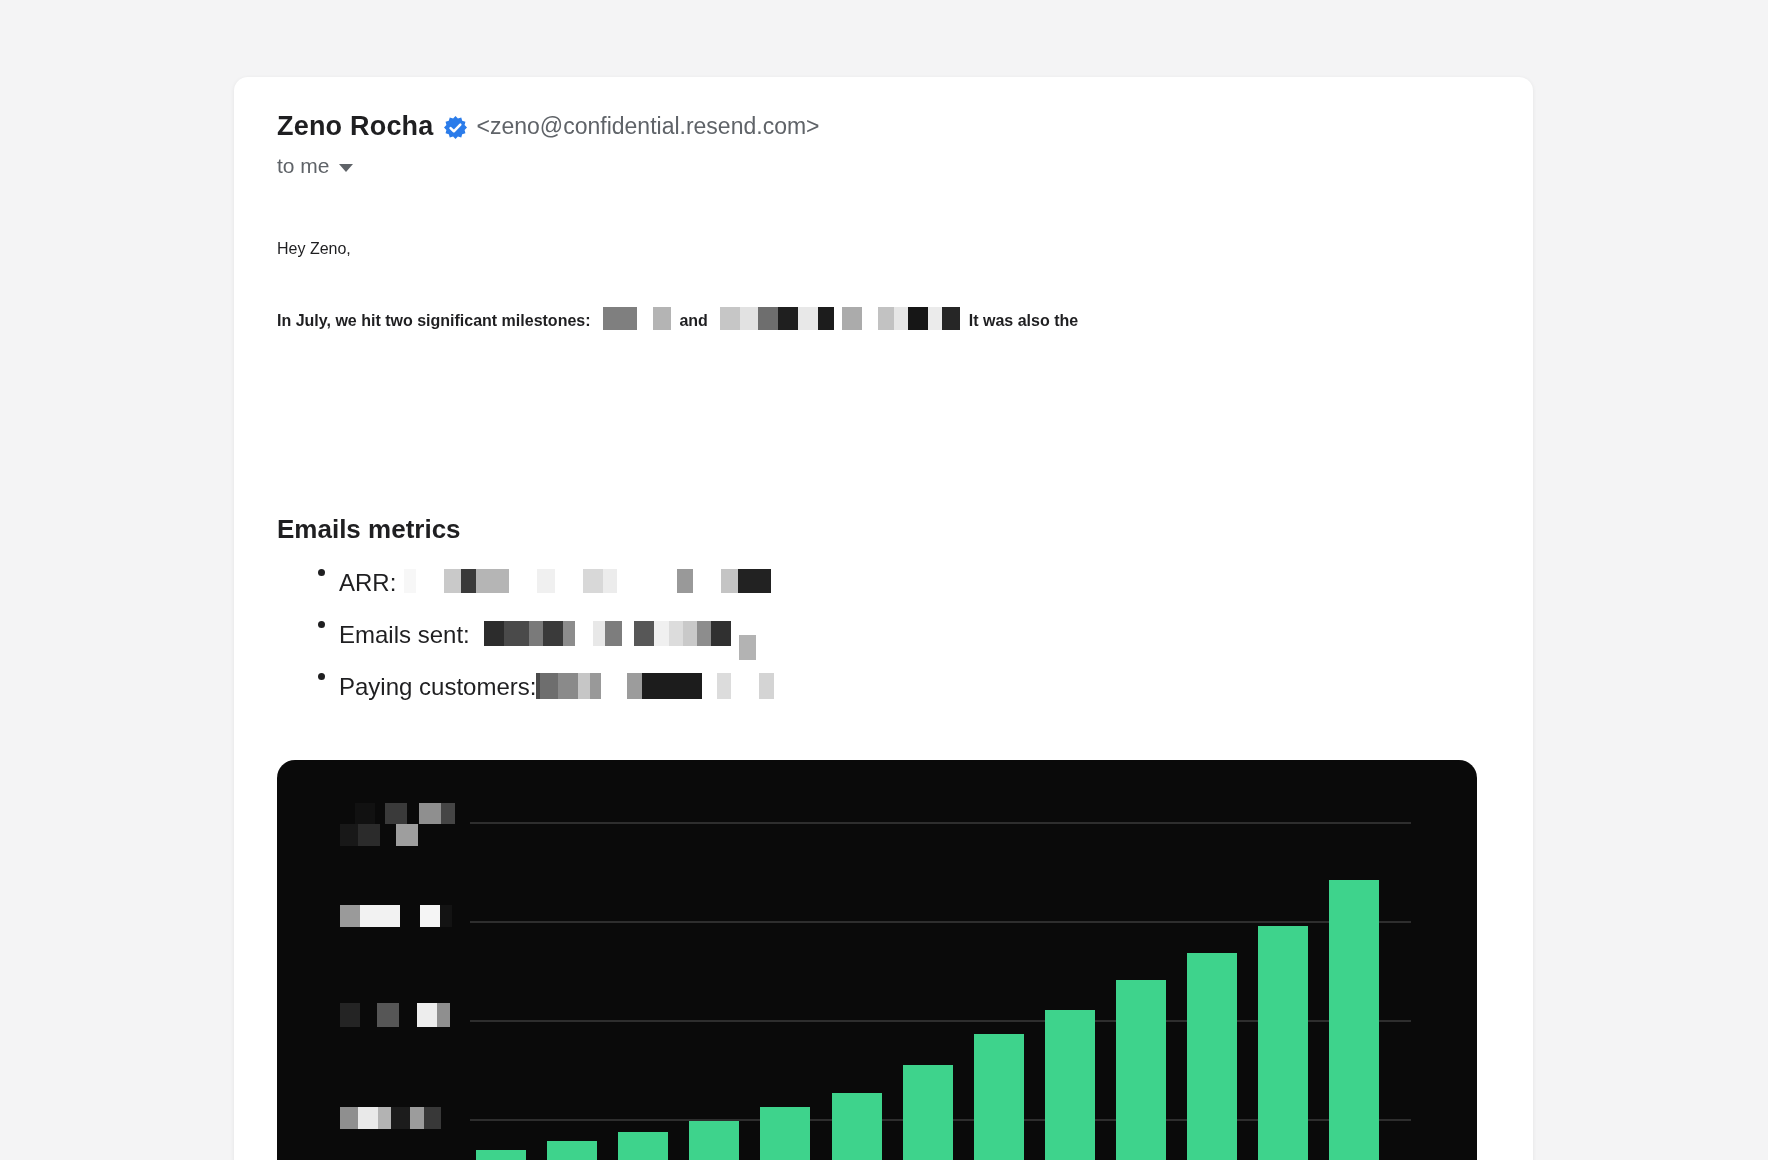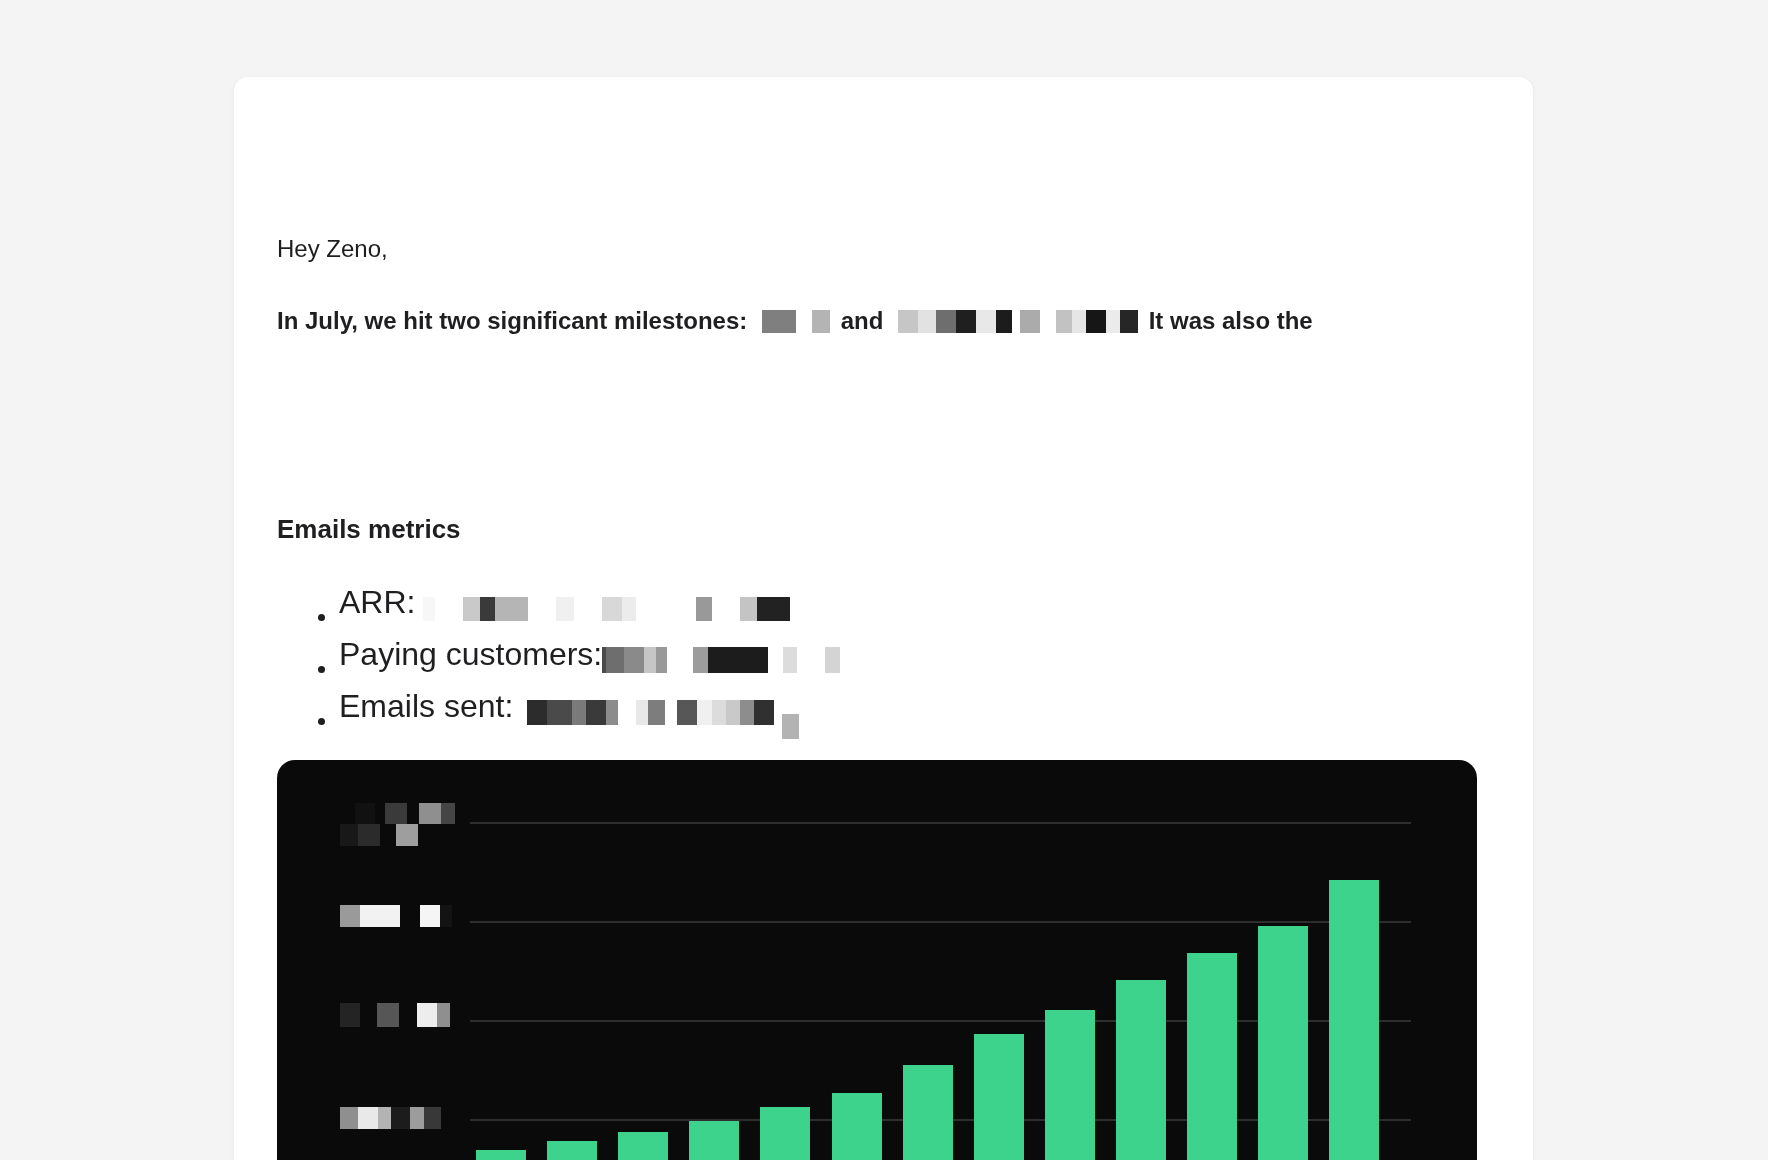--- a/index.html
+++ b/index.html
@@ -10,47 +10,61 @@
   .hdr{position:absolute;left:43px;top:34px;}
   .hdr-row{display:flex;align-items:center;}
   .sender-name{font-size:27px;font-weight:700;color:#1f1f21;letter-spacing:.2px;}
   .badge{width:23px;height:23px;margin:2px 10px 0 10px;flex:0 0 auto;}
   .sender-address{font-size:23px;color:#5f6368;}
   .to-row{display:flex;align-items:center;margin-top:12px;cursor:pointer;}
   .to-me{font-size:21px;color:#5f6368;}
   .caret{width:0;height:0;border-left:7px solid transparent;border-right:7px solid transparent;
     border-top:8px solid #5f6368;margin-left:9px;margin-top:3px;}
   
-  .btext{position:absolute;left:43px;font-size:24px;color:#1f1f21;line-height:44px;white-space:nowrap;}
+  .btext{position:absolute;left:43px;font-size:16px;color:#1f1f21;line-height:44px;white-space:nowrap;}
   .greeting{top:150px;}
   .para1{top:222px;font-weight:bold;}
   .para2{top:338px;}
   .plink{color:#1a73e8;text-decoration:underline;cursor:pointer;}
   .h2{position:absolute;left:43px;top:437px;font-size:26px;font-weight:700;color:#1f1f21;}
   
   .bullets{position:absolute;left:43px;top:492px;}
-  .bullet-li{display:flex;align-items:flex-end;height:52px;font-size:32px;color:#1f1f21;}
+  .bullet-li{display:flex;align-items:flex-start;height:52px;font-size:24px;color:#1f1f21;}
   .dot{width:7px;height:7px;border-radius:50%;background:#1f1f21;margin:0 14px 0 41px;flex:0 0 auto;}
   
   .redaction{display:inline-flex;align-items:flex-end;vertical-align:-4px;}
   .redaction span{display:block;flex:0 0 auto;}
   .ml8{margin-left:8px;margin-right:4px;}
   
   .chart{position:absolute;left:43px;top:683px;width:1200px;height:480px;
     border-radius:18px;overflow:hidden;}
   .chart-gridline{position:absolute;height:2px;}
   .axis-label{position:absolute;}
   .axis-label .redaction{display:flex;}
   .bar{position:absolute;bottom:0;}
 </style>
 </head>
 <body>
 
 <div class="card">
 
+  <div class="hdr">
+    <div class="hdr-row">
+      <span class="sender-name">Zeno Rocha</span>
+      <svg class="badge" viewBox="0 0 22 22">
+        <polygon fill="#2b7cea" points="22,11 19.7,13.3 20.5,16.5 17.4,17.4 16.5,20.5 13.3,19.7 11,22 8.7,19.7 5.5,20.5 4.6,17.4 1.5,16.5 2.3,13.3 0,11 2.3,8.7 1.5,5.5 4.6,4.6 5.5,1.5 8.7,2.3 11,0 13.3,2.3 16.5,1.5 17.4,4.6 20.5,5.5 19.7,8.7"></polygon>
+        <path d="M6.3,11.6 L9.4,14.6 L15.6,8.2" fill="none" stroke="#ffffff" stroke-width="2.4" stroke-linecap="round" stroke-linejoin="round"></path>
+      </svg>
+      <span class="sender-address">&lt;zeno@confidential.resend.com&gt;</span>
+    </div>
+    <div class="to-row">
+      <span class="to-me">to me</span>
+      <span class="caret"></span>
+    </div>
+  </div>
 
   <div class="btext greeting">Hey Zeno,</div>
 
   <div class="btext para1">
     <span class="line"><span>In July, we hit two significant milestones:</span>
       <span class="redaction ml8">
           <span style="width: 34px; height: 23px; background: rgb(127, 127, 127);"></span>
           <span style="width: 16px; height: 23px; background: transparent;"></span>
           <span style="width: 18px; height: 23px; background: rgb(180, 180, 180);"></span>
         </span>
@@ -92,38 +106,20 @@
           <span style="width: 28px; height: 24px; background: transparent;"></span>
           <span style="width: 18px; height: 24px; background: rgb(240, 240, 240);"></span>
           <span style="width: 28px; height: 24px; background: transparent;"></span>
           <span style="width: 20px; height: 24px; background: rgb(216, 216, 216);"></span>
           <span style="width: 14px; height: 24px; background: rgb(236, 236, 236);"></span>
           <span style="width: 60px; height: 24px; background: transparent;"></span>
           <span style="width: 16px; height: 24px; background: rgb(153, 153, 153);"></span>
           <span style="width: 28px; height: 24px; background: transparent;"></span>
           <span style="width: 17px; height: 24px; background: rgb(196, 196, 196);"></span>
           <span style="width: 33px; height: 24px; background: rgb(34, 34, 34);"></span>
-        </span>
-    </div>
-    <div class="bullet-li">
-      <span class="dot"></span>
-      <span>Paying customers:</span>
-      <span class="redaction">
-          <span style="width: 4px; height: 26px; background: rgb(74, 74, 74);"></span>
-          <span style="width: 18px; height: 26px; background: rgb(110, 110, 110);"></span>
-          <span style="width: 20px; height: 26px; background: rgb(138, 138, 138);"></span>
-          <span style="width: 12px; height: 26px; background: rgb(198, 198, 198);"></span>
-          <span style="width: 11px; height: 26px; background: rgb(153, 153, 153);"></span>
-          <span style="width: 26px; height: 26px; background: transparent;"></span>
-          <span style="width: 15px; height: 26px; background: rgb(156, 156, 156);"></span>
-          <span style="width: 60px; height: 26px; background: rgb(28, 28, 28);"></span>
-          <span style="width: 15px; height: 26px; background: transparent;"></span>
-          <span style="width: 14px; height: 26px; background: rgb(220, 220, 220);"></span>
-          <span style="width: 28px; height: 26px; background: transparent;"></span>
-          <span style="width: 15px; height: 26px; background: rgb(212, 212, 212);"></span>
         </span>
     </div>
     <div class="bullet-li">
       <span class="dot"></span>
       <span>Emails sent:</span>
       <span class="redaction">
           <span style="width: 14px; height: 25px; background: transparent;"></span>
           <span style="width: 20px; height: 25px; background: rgb(44, 44, 44);"></span>
           <span style="width: 25px; height: 25px; background: rgb(74, 74, 74);"></span>
           <span style="width: 14px; height: 25px; background: rgb(122, 122, 122);"></span>
@@ -136,20 +132,38 @@
           <span style="width: 20px; height: 25px; background: rgb(87, 87, 87);"></span>
           <span style="width: 15px; height: 25px; background: rgb(240, 240, 240);"></span>
           <span style="width: 14px; height: 25px; background: rgb(220, 220, 220);"></span>
           <span style="width: 14px; height: 25px; background: rgb(201, 201, 201);"></span>
           <span style="width: 14px; height: 25px; background: rgb(141, 141, 141);"></span>
           <span style="width: 20px; height: 25px; background: rgb(48, 48, 48);"></span>
           <span style="width: 8px; height: 25px; background: transparent;"></span>
           <span style="width: 17px; height: 25px; background: rgb(179, 179, 179); margin-bottom: -14px;"></span>
         </span>
     </div>
+    <div class="bullet-li">
+      <span class="dot"></span>
+      <span>Paying customers:</span>
+      <span class="redaction">
+          <span style="width: 4px; height: 26px; background: rgb(74, 74, 74);"></span>
+          <span style="width: 18px; height: 26px; background: rgb(110, 110, 110);"></span>
+          <span style="width: 20px; height: 26px; background: rgb(138, 138, 138);"></span>
+          <span style="width: 12px; height: 26px; background: rgb(198, 198, 198);"></span>
+          <span style="width: 11px; height: 26px; background: rgb(153, 153, 153);"></span>
+          <span style="width: 26px; height: 26px; background: transparent;"></span>
+          <span style="width: 15px; height: 26px; background: rgb(156, 156, 156);"></span>
+          <span style="width: 60px; height: 26px; background: rgb(28, 28, 28);"></span>
+          <span style="width: 15px; height: 26px; background: transparent;"></span>
+          <span style="width: 14px; height: 26px; background: rgb(220, 220, 220);"></span>
+          <span style="width: 28px; height: 26px; background: transparent;"></span>
+          <span style="width: 15px; height: 26px; background: rgb(212, 212, 212);"></span>
+        </span>
+    </div>
   </div>
 
   <div class="chart" style="background: rgb(10, 10, 10); width: 1200px; height: 480px;">
       <div class="chart-gridline" style="top: 62px; left: 193px; width: 941px; background: rgb(46, 46, 46);"></div>
       <div class="chart-gridline" style="top: 161px; left: 193px; width: 941px; background: rgb(46, 46, 46);"></div>
       <div class="chart-gridline" style="top: 260px; left: 193px; width: 941px; background: rgb(46, 46, 46);"></div>
       <div class="chart-gridline" style="top: 359px; left: 193px; width: 941px; background: rgb(46, 46, 46);"></div>
       <div class="axis-label" style="left: 63px; top: 43px;">
         <div class="redaction">
           <span style="width: 15px; height: 21px; background: transparent;"></span>

